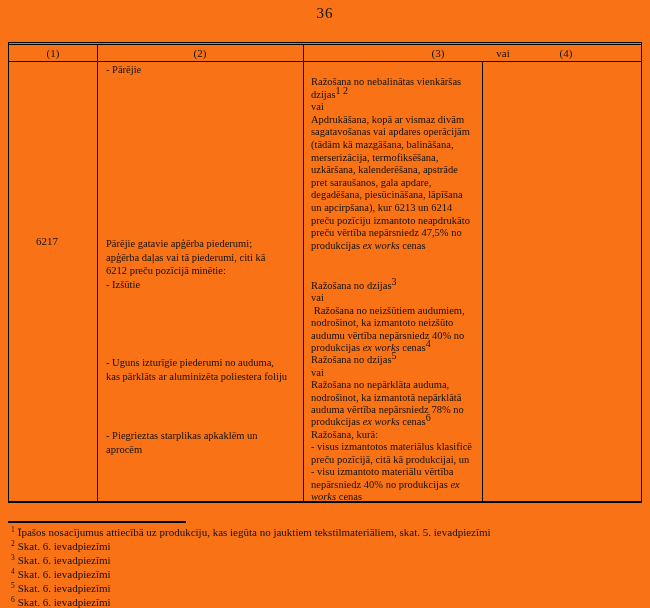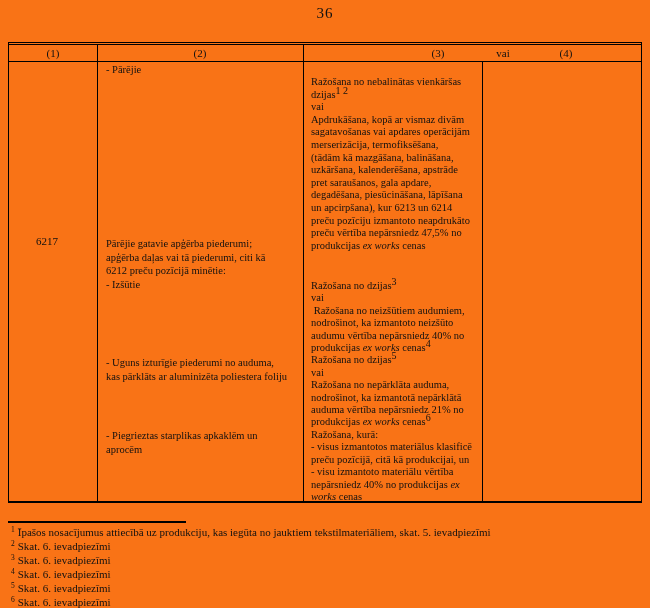--- a/index.html
+++ b/index.html
@@ -113,42 +113,42 @@
         <div class="tline"><span>- Piegrieztas starplikas apkaklēm un</span></div>
         <div class="tline"><span>aprocēm</span></div>
       </div>
 
     <div class="cellblock col3block" style="left:302px; top:31px; width:172px;">
         <div class="tline"><span>Ražošana no nebalinātas vienkāršas</span></div>
         <div class="tline"><span>dzijas</span><sup>1 2</sup></div>
         <div class="tline"><span>vai</span></div>
         <div class="tline"><span>Apdrukāšana, kopā ar vismaz divām</span></div>
         <div class="tline"><span>sagatavošanas vai apdares operācijām</span></div>
+        <div class="tline"><span>(tādām kā mazgāšana, balināšana,</span></div>
         <div class="tline"><span>merserizācija, termofiksēšana,</span></div>
-        <div class="tline"><span>(tādām kā mazgāšana, balināšana,</span></div>
         <div class="tline"><span>uzkāršana, kalenderēšana, apstrāde</span></div>
         <div class="tline"><span>pret saraušanos, gala apdare,</span></div>
         <div class="tline"><span>degadēšana, piesūcināšana, lāpīšana</span></div>
         <div class="tline"><span>un apcirpšana), kur 6213 un 6214</span></div>
         <div class="tline"><span>preču pozīciju izmantoto neapdrukāto</span></div>
         <div class="tline"><span>preču vērtība nepārsniedz 47,5% no</span></div>
         <div class="tline"><span>produkcijas </span><span class="it">ex works</span><span> cenas</span></div>
       </div>
     <div class="cellblock col3block col3bcd" style="left:302px; top:235px; width:172px;">
         <div class="tline"><span>Ražošana no dzijas</span><sup>3</sup></div>
         <div class="tline"><span>vai</span></div>
         <div class="tline"><span> Ražošana no neizšūtiem audumiem,</span></div>
         <div class="tline"><span>nodrošinot, ka izmantoto neizšūto</span></div>
         <div class="tline"><span>audumu vērtība nepārsniedz 40% no</span></div>
         <div class="tline"><span>produkcijas </span><span class="it">ex works</span><span> cenas</span><sup>4</sup></div>
         <div class="tline"><span>Ražošana no dzijas</span><sup>5</sup></div>
         <div class="tline"><span>vai</span></div>
         <div class="tline"><span>Ražošana no nepārklāta auduma,</span></div>
         <div class="tline"><span>nodrošinot, ka izmantotā nepārklātā</span></div>
-        <div class="tline"><span>auduma vērtība nepārsniedz 21% no</span></div>
+        <div class="tline"><span>auduma vērtība nepārsniedz 78% no</span></div>
         <div class="tline"><span>produkcijas </span><span class="it">ex works</span><span> cenas</span><sup>6</sup></div>
         <div class="tline"><span>Ražošana, kurā:</span></div>
         <div class="tline"><span>- visus izmantotos materiālus klasificē</span></div>
         <div class="tline"><span>preču pozīcijā, citā kā produkcijai, un</span></div>
         <div class="tline"><span>- visu izmantoto materiālu vērtība</span></div>
         <div class="tline"><span>nepārsniedz 40% no produkcijas </span><span class="it">ex</span></div>
         <div class="tline"><span class="it">works</span><span> cenas</span></div>
       </div>
 
   </div>

